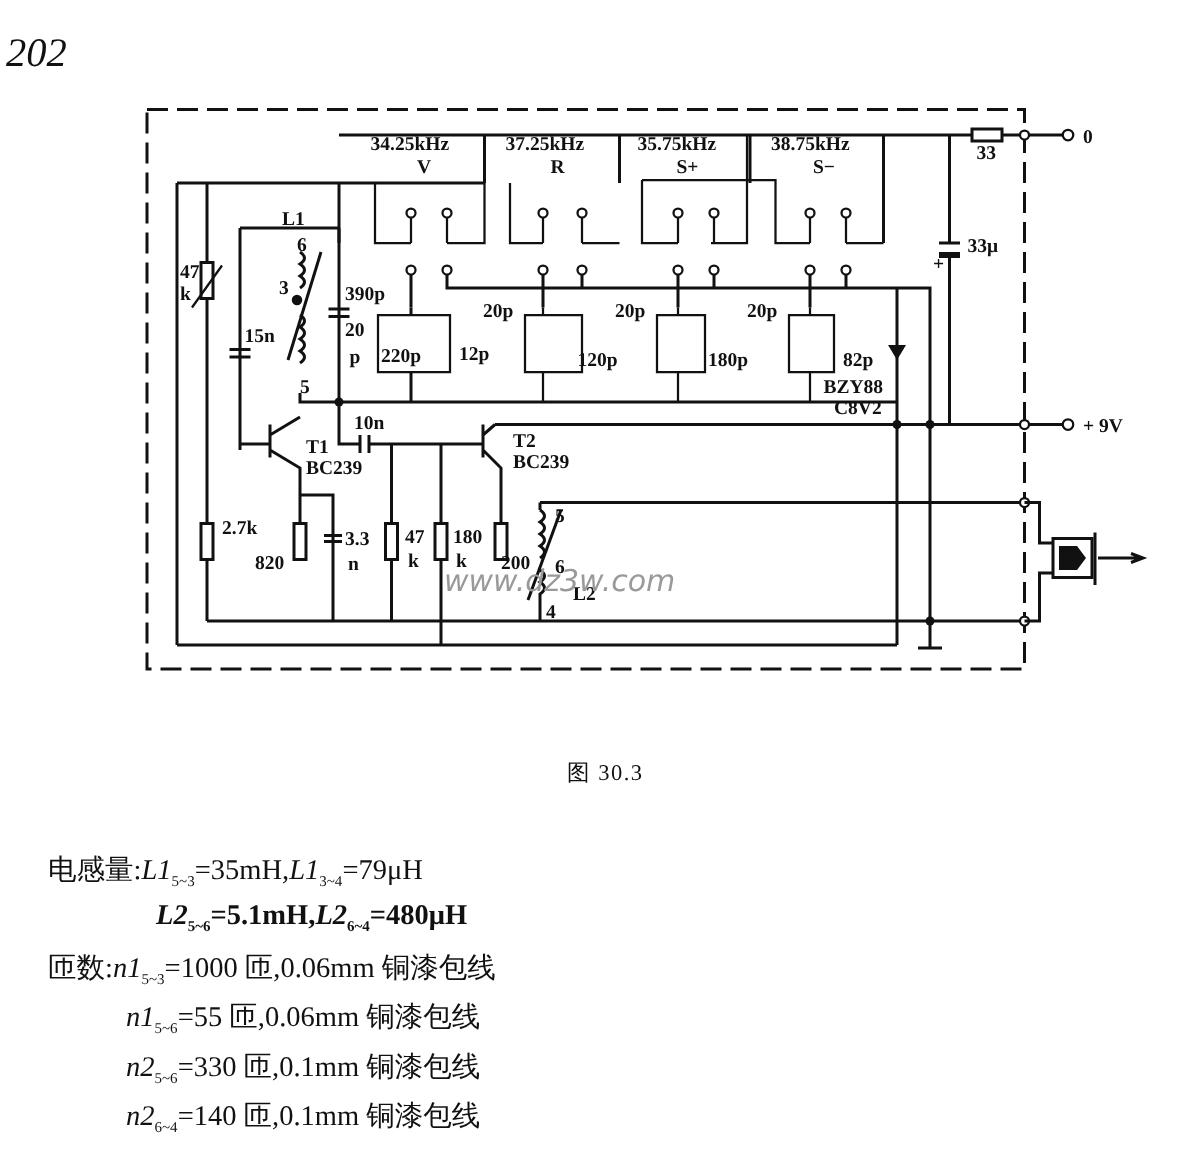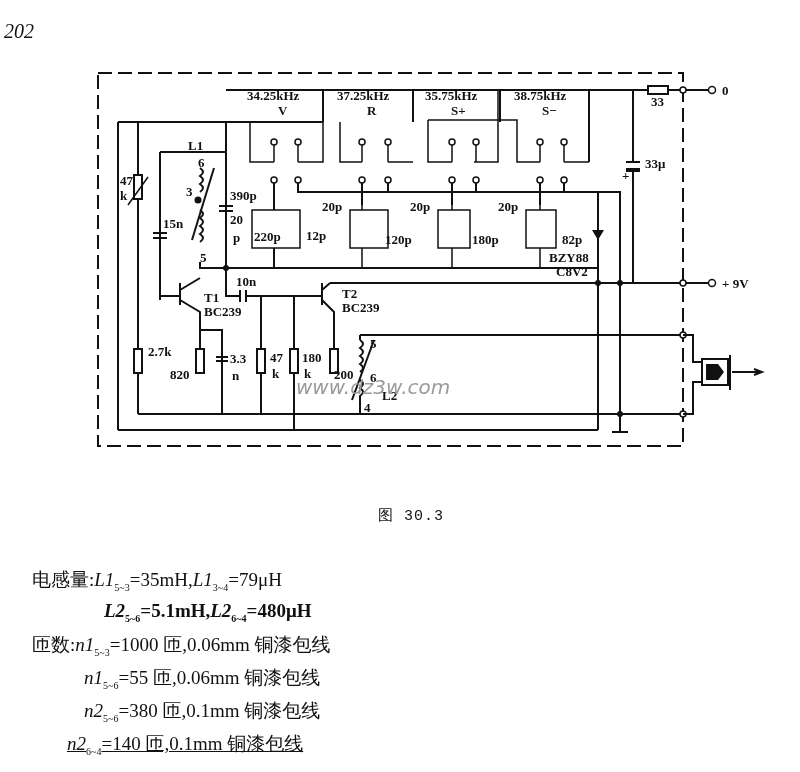--- a/index.html
+++ b/index.html
@@ -1,28 +1,28 @@
 <!DOCTYPE html>
 <html><head>
 <meta charset="utf-8">
 <style>
   html,body{margin:0;padding:0;background:#ffffff;}
   body{width:800px;height:772px;position:relative;overflow:hidden;font-family:"DejaVu Serif",serif;color:#111;}
-  #page-num{position:absolute;left:4px;top:20px;font-size:20px;font-style:italic;font-family:"Liberation Serif",serif;}
+  #page-num{position:absolute;left:4px;top:20px;font-size:27px;font-style:italic;font-family:"Liberation Serif",serif;}
   svg#schematic{position:absolute;left:0;top:0;}
   svg text{font-family:"Liberation Serif",serif;font-weight:bold;fill:#111;}
   .lbl{font-size:13px;}
   .wire{stroke:#111;stroke-width:2;fill:none;}
   .thin{stroke:#111;stroke-width:1.5;fill:none;}
   .dash{stroke:#111;stroke-width:2;fill:none;stroke-dasharray:14 6;}
   .node{fill:#111;}
   .term{fill:#fff;stroke:#111;stroke-width:1.5;}
   .res{fill:#fff;stroke:#111;stroke-width:2;}
   #watermark{font-family:"DejaVu Sans",sans-serif;font-style:italic;font-weight:normal;font-size:20px;fill:#9a9a9a;}
-  #caption{position:absolute;left:378px;top:506px;font-size:15px;font-family:Liberation Mono, monospace;letter-spacing:1px;}
+  #caption{position:absolute;left:378px;top:506px;font-size:15px;font-family:Liberation Serif, serif;letter-spacing:1px;}
   .spec{position:absolute;font-family:"Liberation Serif",serif;font-size:19px;white-space:nowrap;}
   .spec sub{font-size:10px;}
   .spec i{font-style:italic;}
 </style>
 </head>
 <body>
 
 <div id="page-num">202</div>
 
 <svg id="schematic" width="800" height="500" viewBox="0 0 800 500">
@@ -197,17 +197,17 @@
 <div class="spec" style="left:104px;top:600px;font-weight:bold;">
   <i>L2</i><sub>5~6</sub><span>=5.1mH,</span><i>L2</i><sub>6~4</sub><span>=480μH</span>
 </div>
 <div class="spec" style="left:32px;top:632px;">
   <span>匝数:</span><i>n1</i><sub>5~3</sub><span>=1000 匝,0.06mm 铜漆包线</span>
 </div>
 <div class="spec" style="left:84px;top:665px;">
   <i>n1</i><sub>5~6</sub><span>=55 匝,0.06mm 铜漆包线</span>
 </div>
 <div class="spec" style="left:84px;top:698px;">
-  <i>n2</i><sub>5~6</sub><span>=380 匝,0.1mm 铜漆包线</span>
-</div>
-<div class="spec" style="left:67px;top:731px;text-decoration:underline;">
+  <i>n2</i><sub>5~6</sub><span>=330 匝,0.1mm 铜漆包线</span>
+</div>
+<div class="spec" style="left:84px;top:731px;">
   <i>n2</i><sub>6~4</sub><span>=140 匝,0.1mm 铜漆包线</span>
 </div>
 
 </body></html>

